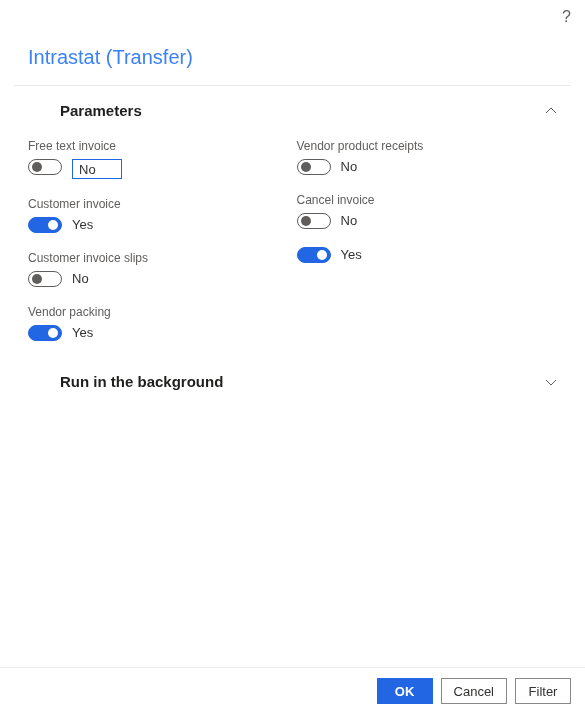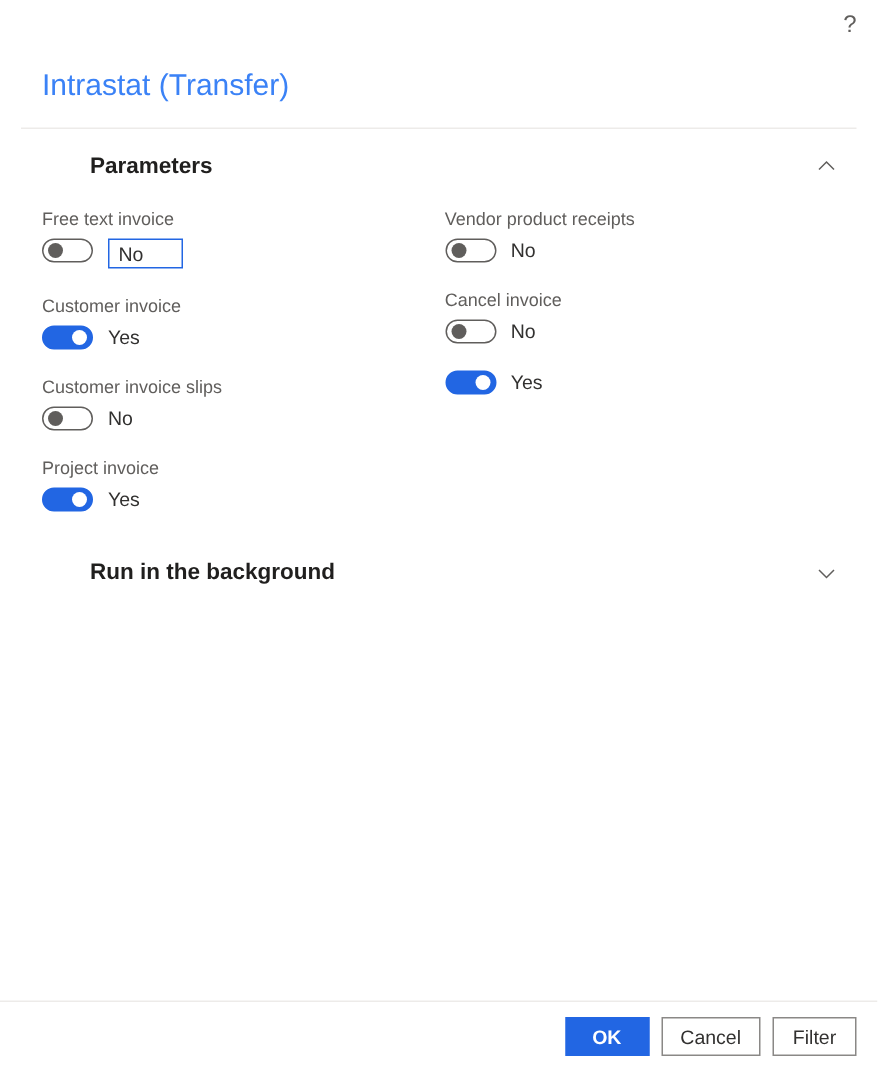--- a/index.html
+++ b/index.html
@@ -199,21 +199,21 @@
         <span class="field-label">Customer invoice slips</span>
         <div class="toggle-row">
           <div class="toggle off">
               <div class="knob"></div>
             </div>
           <span class="toggle-value">No</span>
         </div>
       </div>
 
       <div>
-        <span class="field-label">Project invoice</span>
+        <span class="field-label">Vendor packing</span>
         <div class="toggle-row">
           <div class="toggle on">
               <div class="knob"></div>
             </div>
           <span class="toggle-value">Yes</span>
         </div>
       </div>
 
     </div>
 

